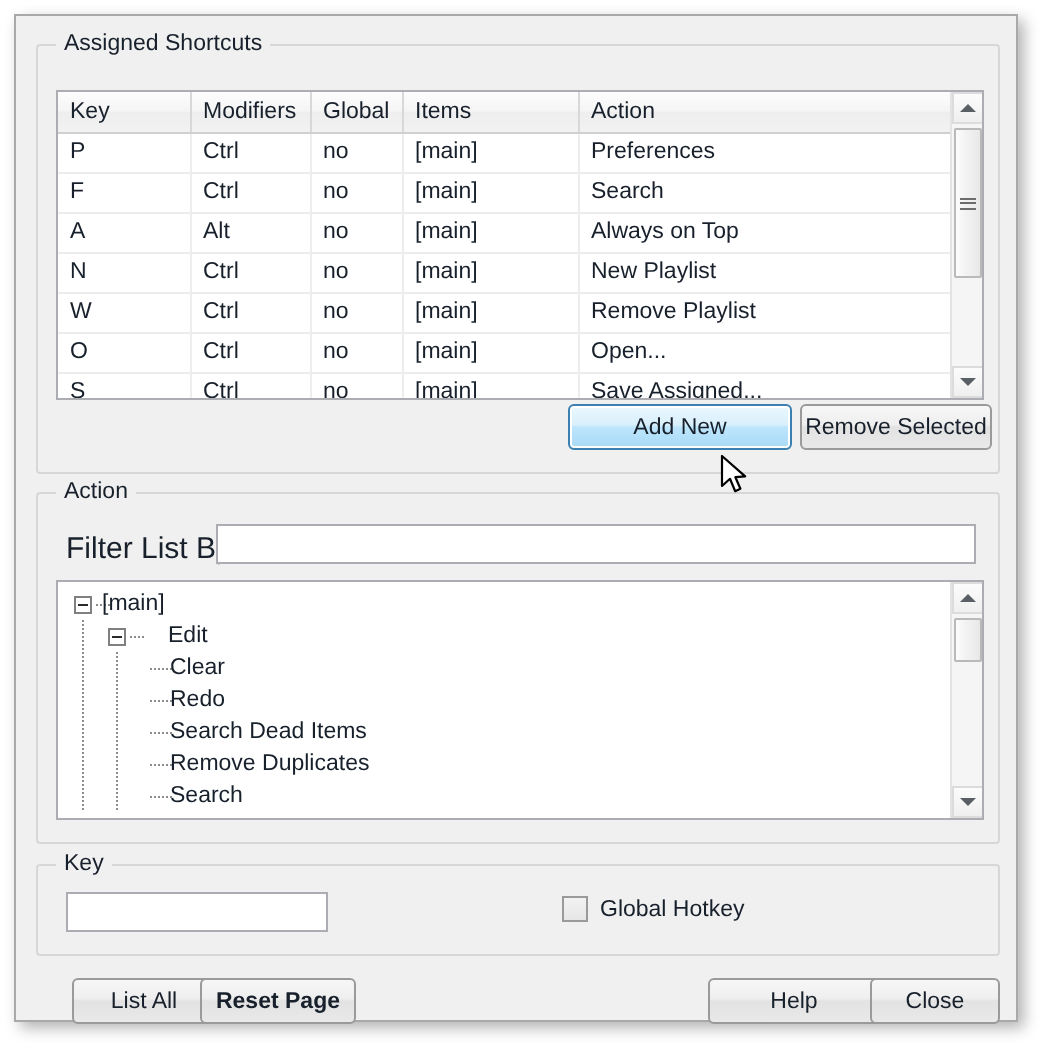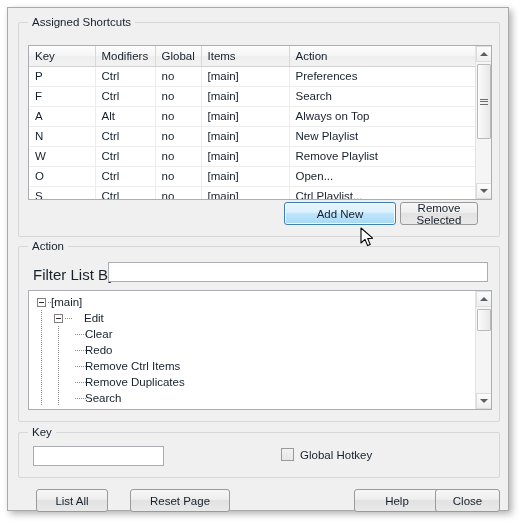--- a/index.html
+++ b/index.html
@@ -141,23 +141,23 @@
     padding: 0;
     cursor: default;
   }
   .btn.hover {
     background: linear-gradient(to bottom,#eaf6fd 0%, #d9f0fc 45%, #bee6fd 50%, #a7d9f5 100%);
     border: 1px solid #3c7fb1;
     box-shadow: inset 0 0 0 1px #ffffff;
   }
 
   #btn-add-new        { left: 276px; top: 194px; width: 112px; }
-  #btn-remove-selected{ left: 392px; top: 194px; width: 78px; }
+  #btn-remove-selected{ left: 392px; top: 194px; width: 96px; }
   #btn-reset-all      { left: 28px;  top: 481px; width: 72px; }
-  #btn-reset-page     { left: 122px; top: 481px; width: 100px; }
+  #btn-reset-page     { left: 92px; top: 481px; width: 78px; font-weight: bold; }
   #btn-help           { left: 346px; top: 481px; width: 86px; }
   #btn-close          { left: 427px; top: 481px; width: 65px; }
 
   
   #filter-label {
     position: absolute; left: 14px; top: 19px;
     font-size: 15px; color: #17202b; white-space: nowrap;
   }
   #filter-input {
     position: absolute; left: 89px; top: 15px;
@@ -312,21 +312,21 @@
               <td class="col-mod">Ctrl</td>
               <td class="col-glb">no</td>
               <td class="col-typ">[main]</td>
               <td class="col-act c-action">Open...</td>
             </tr>
             <tr>
               <td class="col-key">S</td>
               <td class="col-mod">Ctrl</td>
               <td class="col-glb">no</td>
               <td class="col-typ">[main]</td>
-              <td class="col-act c-action">Ctrl Playlist...</td>
+              <td class="col-act c-action">Save Assigned...</td>
             </tr>
           </tbody>
       </table>
 
       <div class="vscroll" id="table-scrollbar">
         <div class="sb-btn sb-up">
           <span class="sb-arrow up"></span>
         </div>
         <div class="sb-thumb" style="top:18px; height:75px;">
           <span class="grip">
@@ -373,21 +373,21 @@
           <div class="tnode">
             <span class="dotline" style="left: 12px; top: 0px; height: 16px;"></span>
             <span class="dotline" style="left: 29px; top: 0px; height: 16px;"></span>
             <span class="dotdash" style="left: 46px; top: 8px; width: 12px;"></span>
             <span class="tlabel" style="left: 56px; text-align: center;">Redo</span>
           </div>
           <div class="tnode">
             <span class="dotline" style="left: 12px; top: 0px; height: 16px;"></span>
             <span class="dotline" style="left: 29px; top: 0px; height: 16px;"></span>
             <span class="dotdash" style="left: 46px; top: 8px; width: 12px;"></span>
-            <span class="tlabel" style="left: 56px;">Remove Ctrl Items</span>
+            <span class="tlabel" style="left: 56px;">Search Dead Items</span>
           </div>
           <div class="tnode">
             <span class="dotline" style="left: 12px; top: 0px; height: 16px;"></span>
             <span class="dotline" style="left: 29px; top: 0px; height: 16px;"></span>
             <span class="dotdash" style="left: 46px; top: 8px; width: 12px;"></span>
             <span class="tlabel" style="left: 56px;">Remove Duplicates</span>
           </div>
           <div class="tnode">
             <span class="dotline" style="left: 12px; top: 0px; height: 16px;"></span>
             <span class="dotline" style="left: 29px; top: 0px; height: 16px;"></span>

